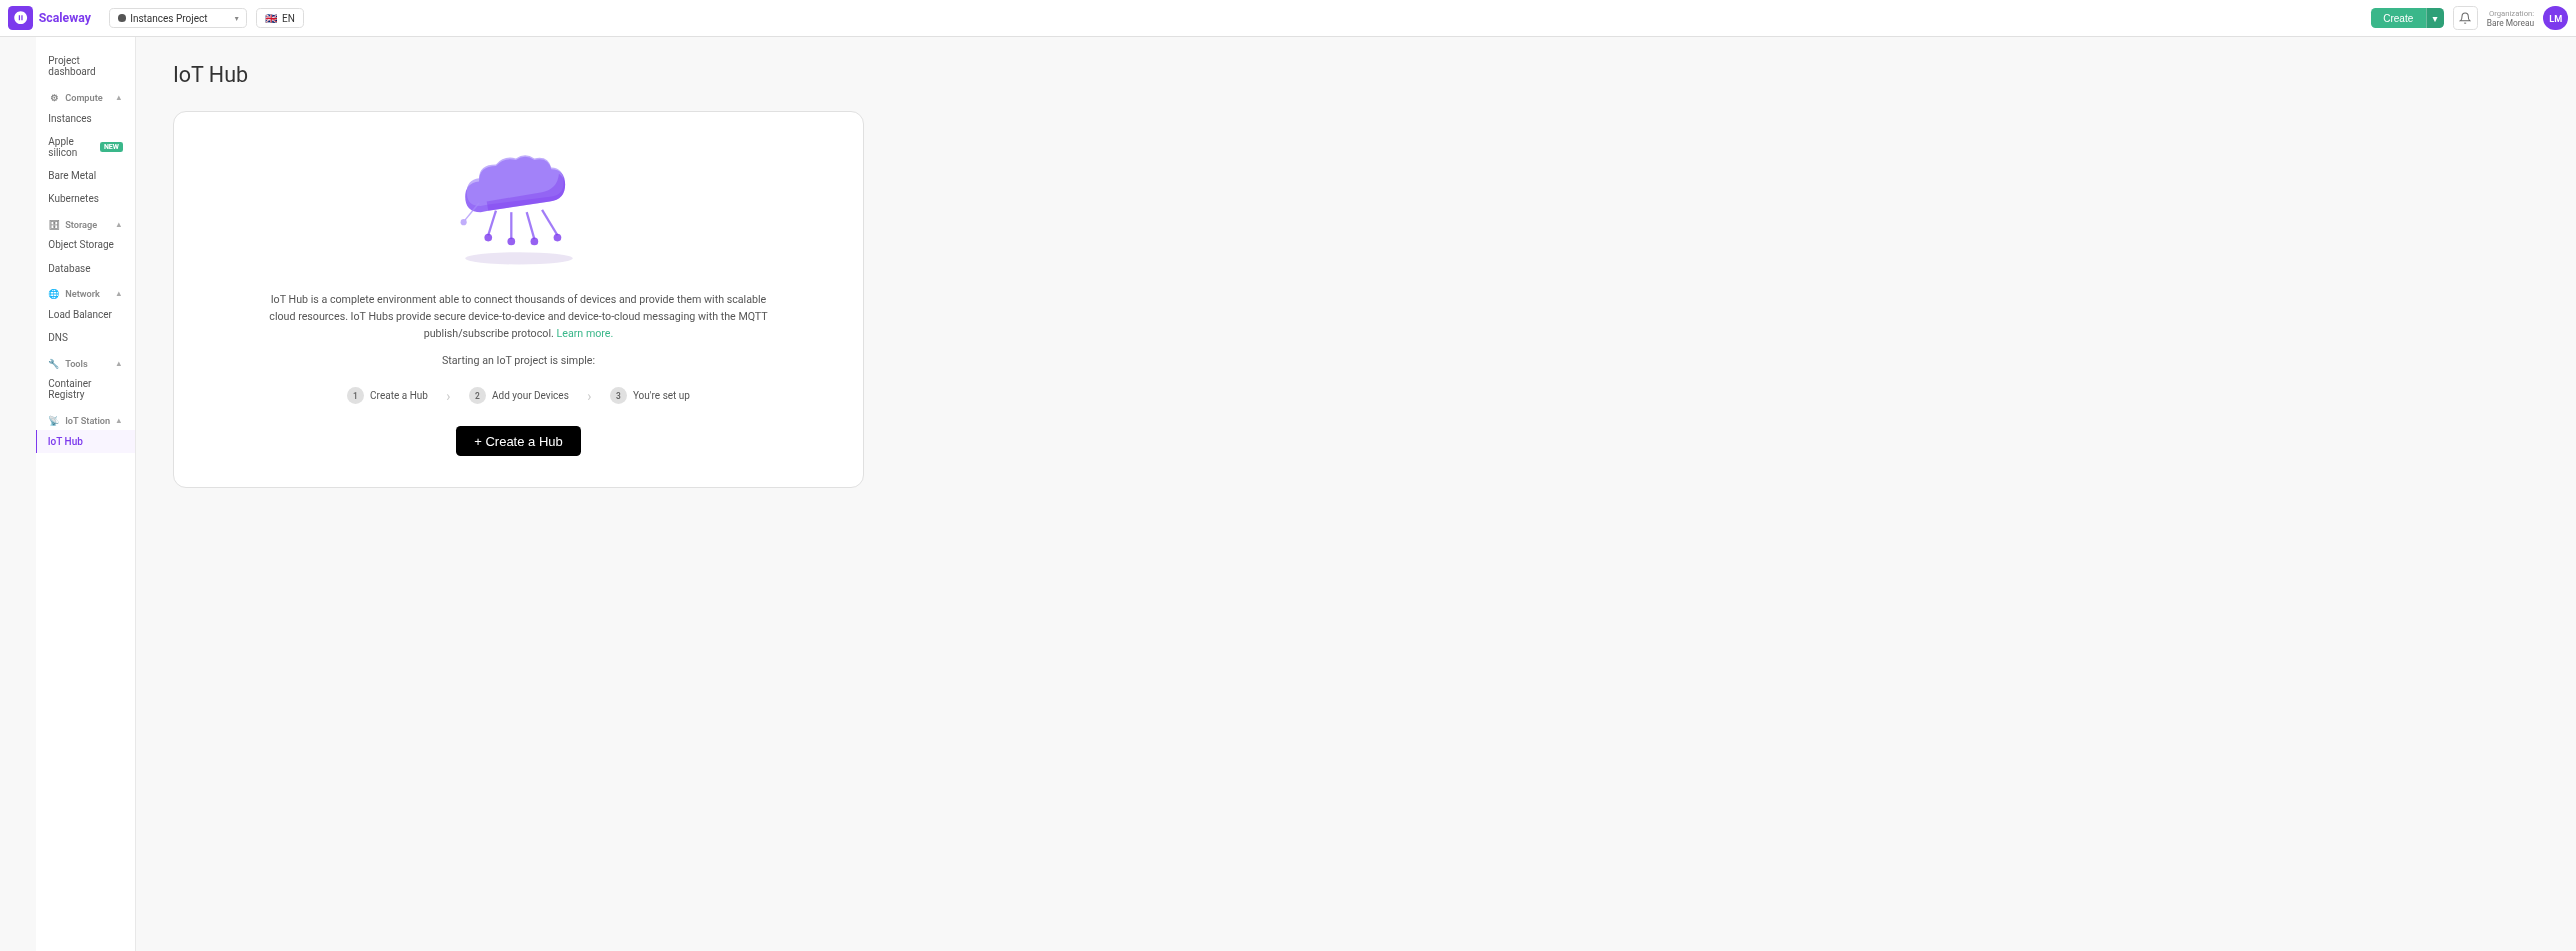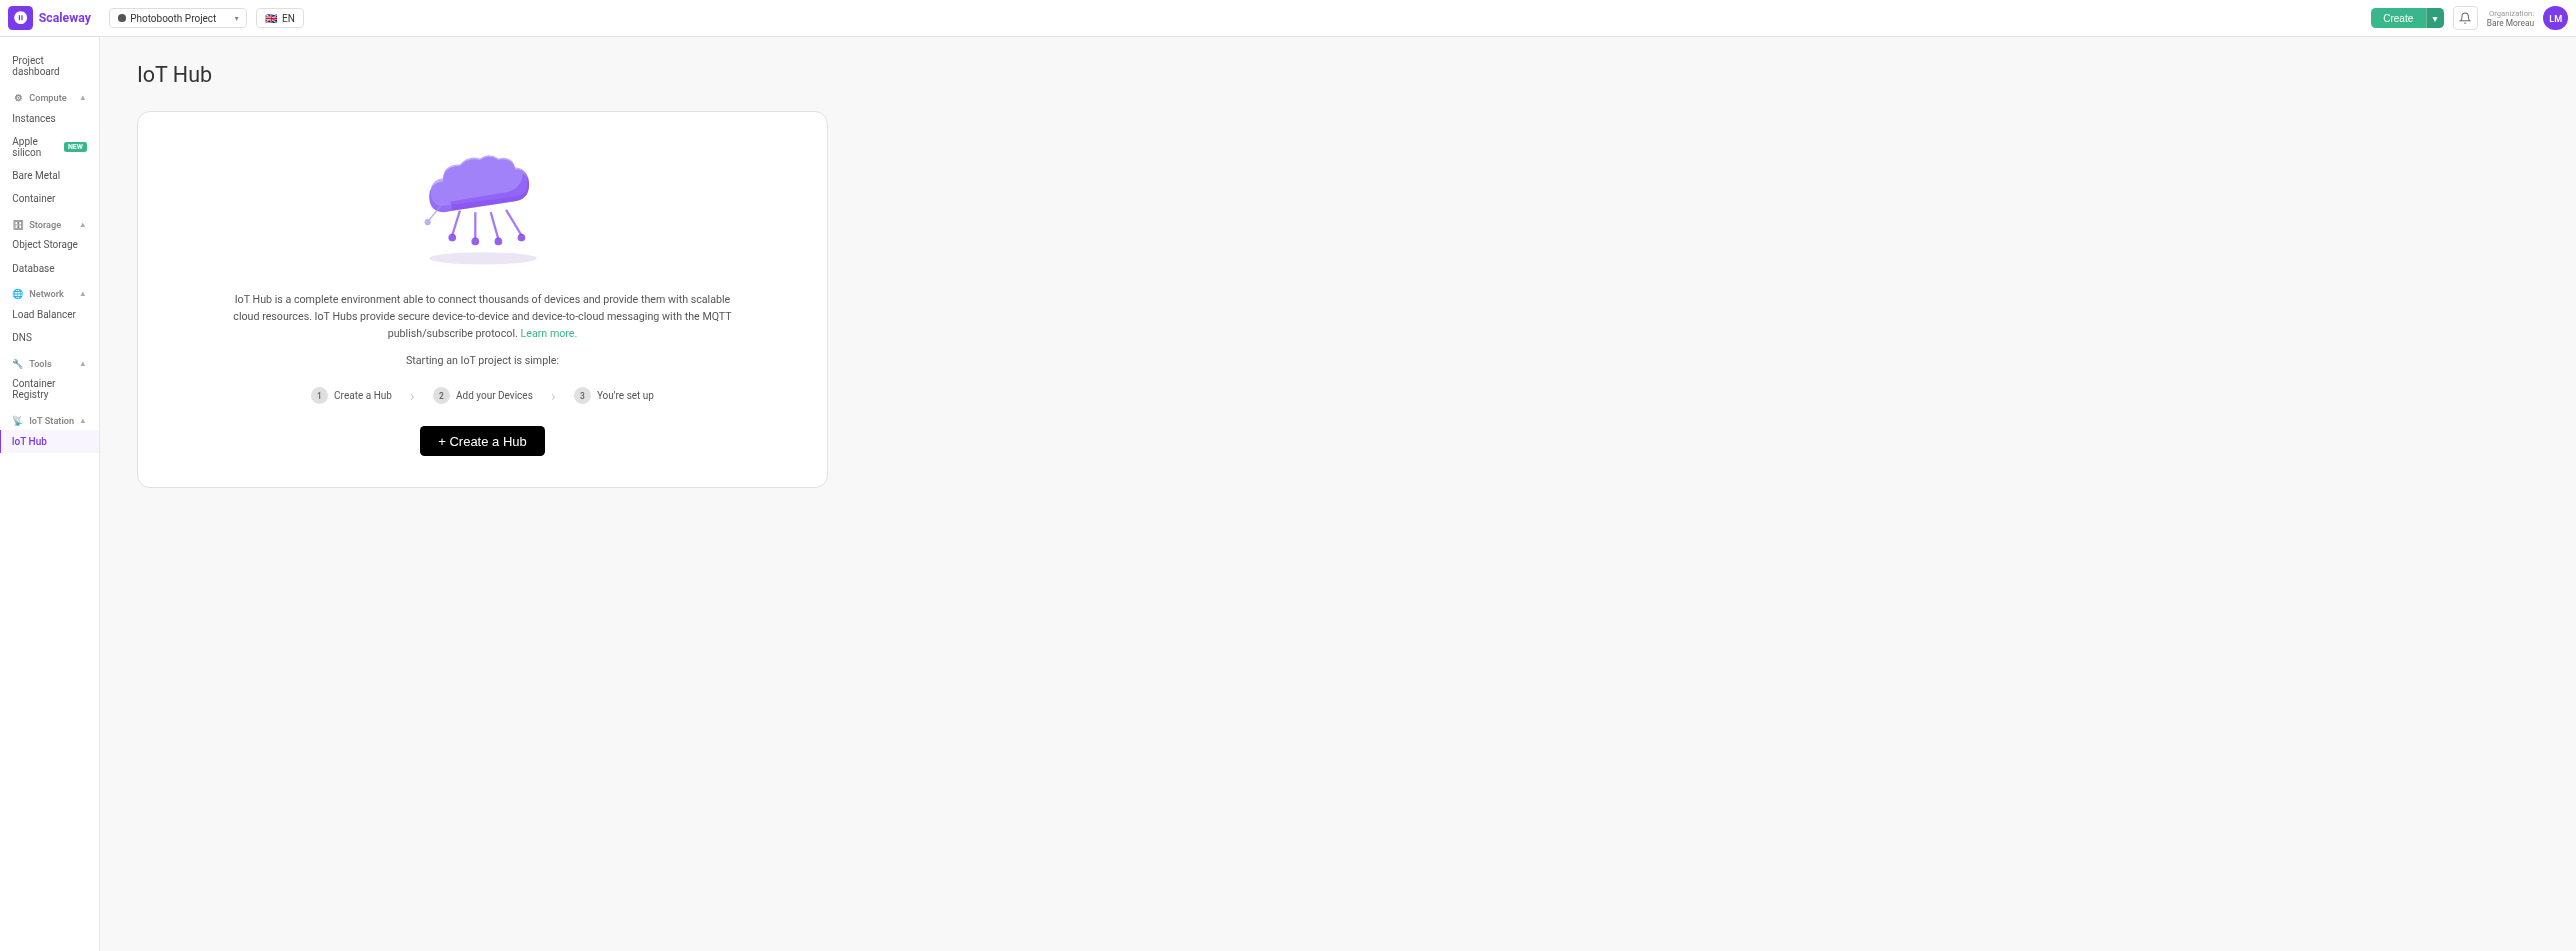--- a/index.html
+++ b/index.html
@@ -21,21 +21,21 @@
     .create-btn-arrow { background: #2ea077; border-left: 0.8px solid rgba(255,255,255,0.3); padding: 4.6px 6.1px; border-radius: 0 4.6px 4.6px 0; cursor: pointer; }
     .bell-btn { width: 24.6px; height: 24.6px; display: flex; align-items: center; justify-content: center; border: 0.8px solid #ddd; border-radius: 4.6px; cursor: pointer; background: #fff; }
     .org-info { font-size: 8.4px; text-align: right; color: #666; }
     .org-info .org-label { font-size: 7.7px; color: #999; }
     .avatar { width: 24.6px; height: 24.6px; border-radius: 50%; background: #7c3aed; display: flex; align-items: center; justify-content: center; color: white; font-size: 9.2px; font-weight: 600; cursor: pointer; }
 
     
     .layout { display: flex; flex: 1; overflow: hidden; }
 
     
-    .sidebar { width: 100px; background: #fff; border-right: 0.8px solid #e8e8e8; overflow-y: auto; padding: 9.2px 0; flex-shrink: 0; }
+    .sidebar { width: 100px; background: #fff; border-right: 0.8px solid #e8e8e8; overflow-y: auto; padding: 9.2px 0; flex-shrink: 0; margin-left: 36px; }
     .sidebar-item { padding: 6.1px 12.3px; font-size: 10px; color: #555; cursor: pointer; display: flex; align-items: center; gap: 4.6px; }
     .sidebar-item.active { color: #7c3aed; border-left: 1.5px solid #7c3aed; padding-left: 10.7px; font-weight: 500; background: #f9f5ff; }
     .sidebar-section { padding: 7.7px 12.3px 3.1px; font-size: 9.2px; font-weight: 600; color: #888; display: flex; align-items: center; justify-content: space-between; cursor: pointer; }
     .sidebar-section .section-icon { width: 12.3px; height: 12.3px; display: flex; align-items: center; justify-content: center; }
     .sidebar-section .collapse-icon { font-size: 7.7px; color: #aaa; }
     .badge-new { background: #3ab78a; color: white; font-size: 7px; font-weight: 700; padding: 0.8px 3.8px; border-radius: 2.3px; margin-left: 3.1px; }
     .project-dashboard { padding: 9.2px 12.3px 6.1px; font-size: 10px; color: #555; cursor: pointer; }
 
     
     .main { flex: 1; overflow-y: auto; padding: 24.6px 37px; }
@@ -61,21 +61,21 @@
     <div class="logo-icon">
       <svg viewBox="0 0 24 24" xmlns="http://www.w3.org/2000/svg">
           <path d="M12 2C6.48 2 2 6.48 2 12s4.48 10 10 10 10-4.48 10-10S17.52 2 12 2zm-1 14H9V8h2v8zm4 0h-2V8h2v8z"></path>
         </svg>
     </div>
     <span class="logo-text">Scaleway</span>
   </div>
 
   <div class="project-selector">
     <div class="project-dot"></div>
-    <span class="project-name">Photobooth Project</span>
+    <span class="project-name">Instances Project</span>
     <span class="chevron">▾</span>
   </div>
 
   <div class="lang-selector">
     <span>🇬🇧</span>
     <span>EN</span>
   </div>
 
   <div class="header-right">
     <div style="display:flex;">
@@ -116,21 +116,21 @@
       <span>Instances</span>
     </div>
     <div class="sidebar-item">
       <span>Apple silicon</span>
       <span class="badge-new">NEW</span>
     </div>
     <div class="sidebar-item">
       <span>Bare Metal</span>
     </div>
     <div class="sidebar-item">
-      <span>Container</span>
+      <span>Kubernetes</span>
     </div>
 
     <div class="sidebar-section">
       <div style="display:flex;align-items:center;gap:4.6px;">
         <span class="section-icon">🗄</span>
         <span>Storage</span>
       </div>
       <span class="collapse-icon">▲</span>
     </div>
     <div class="sidebar-item">

